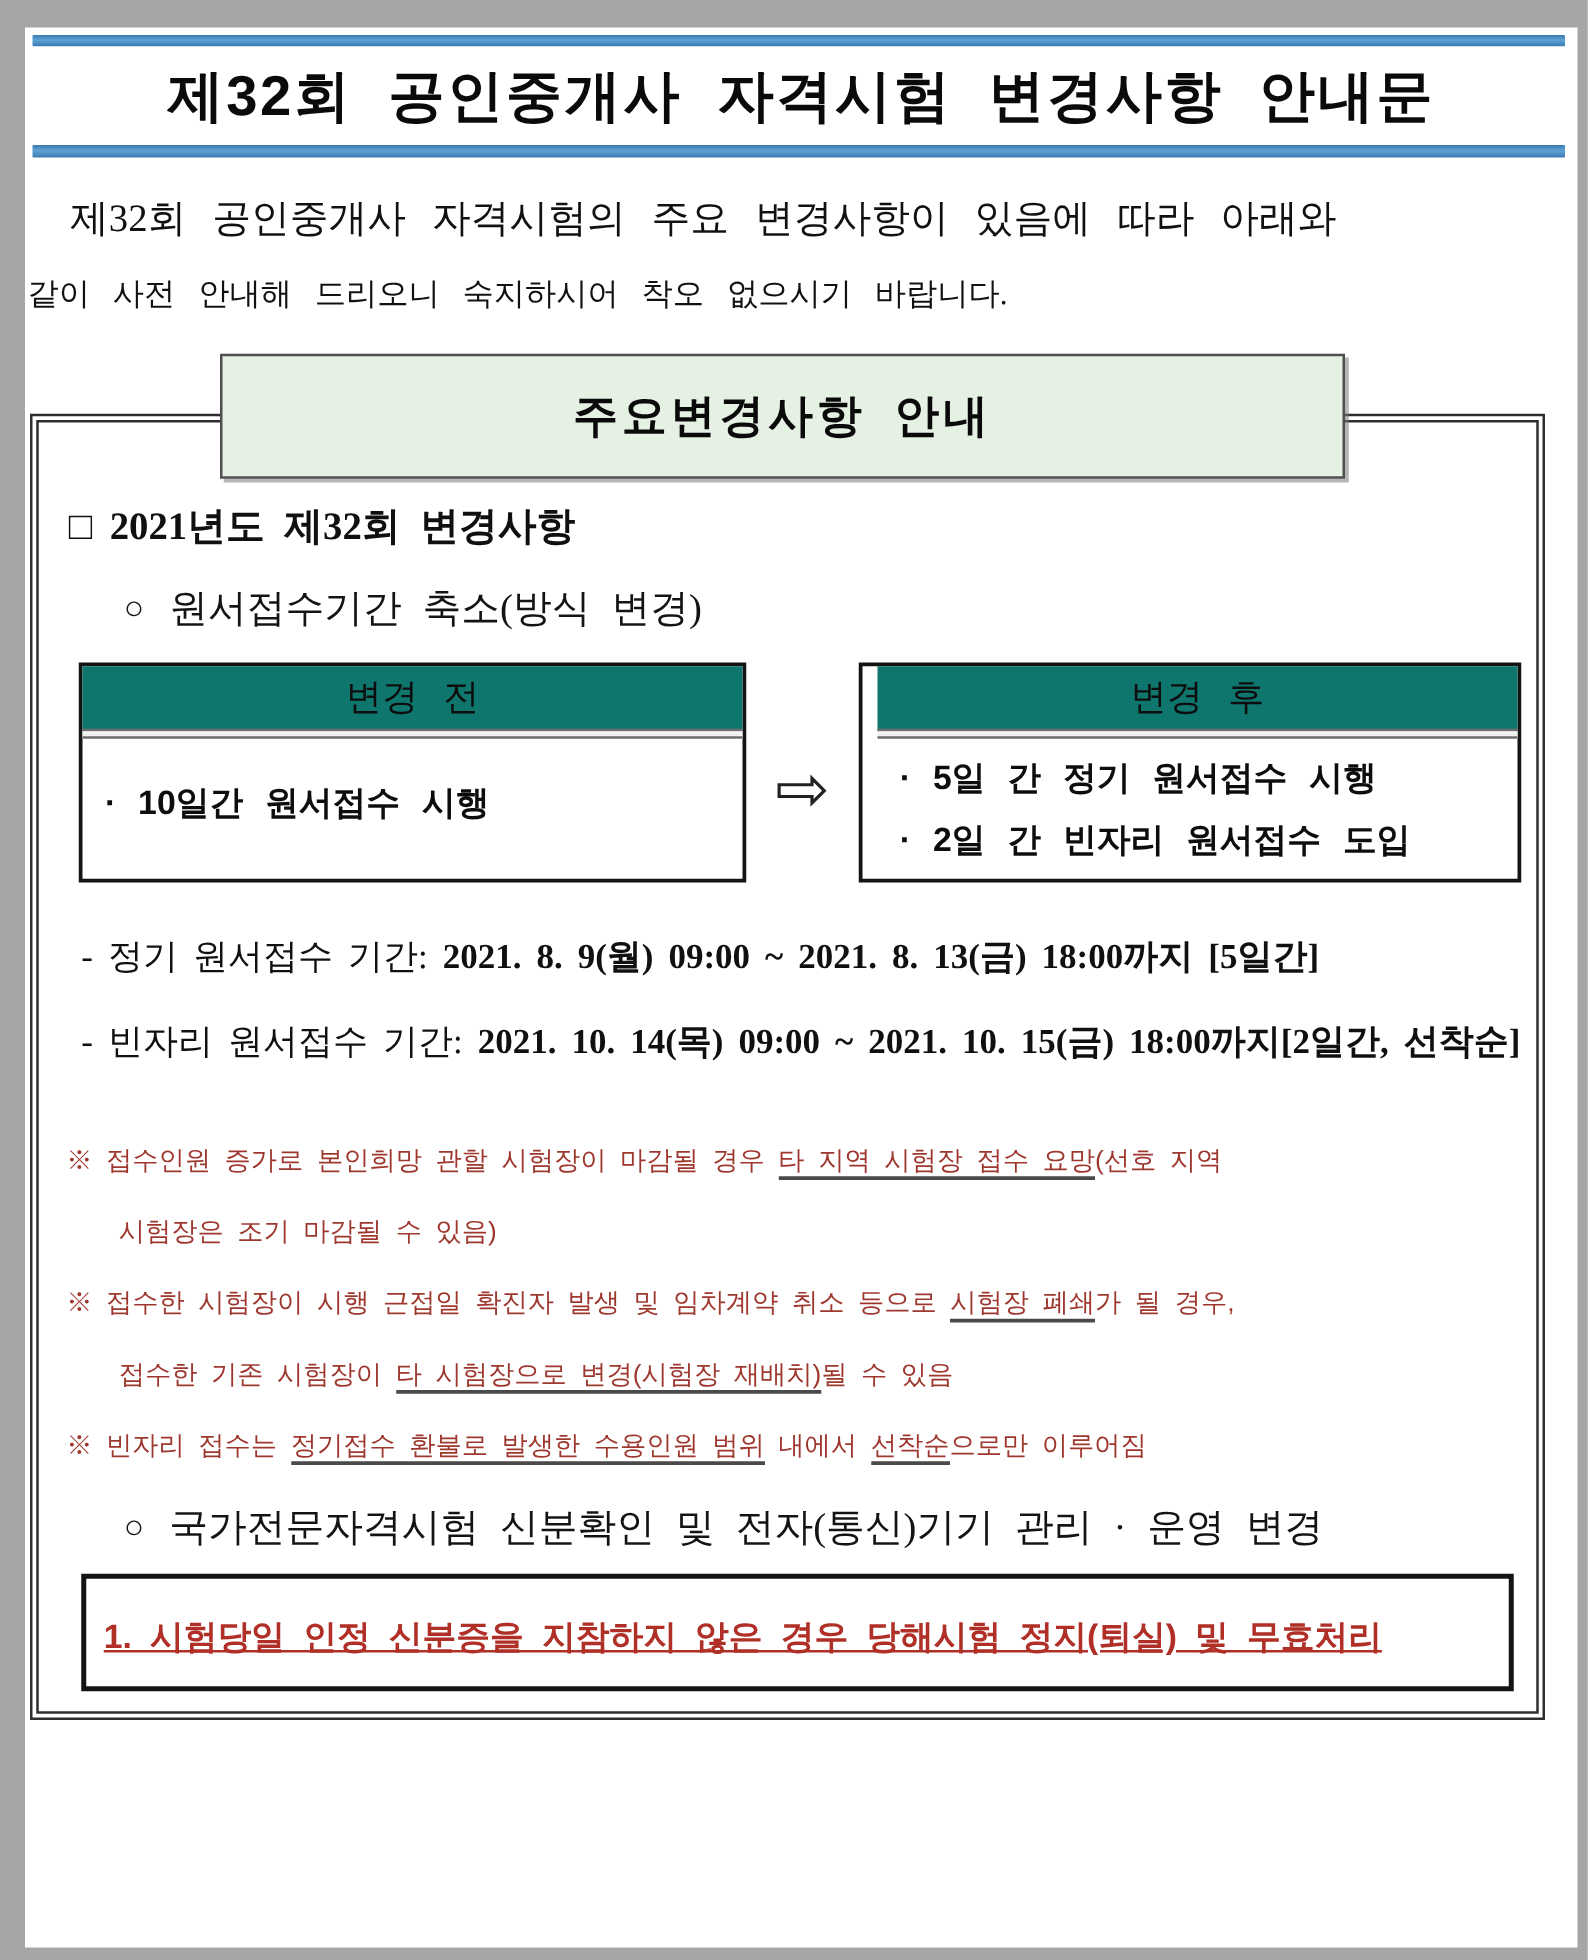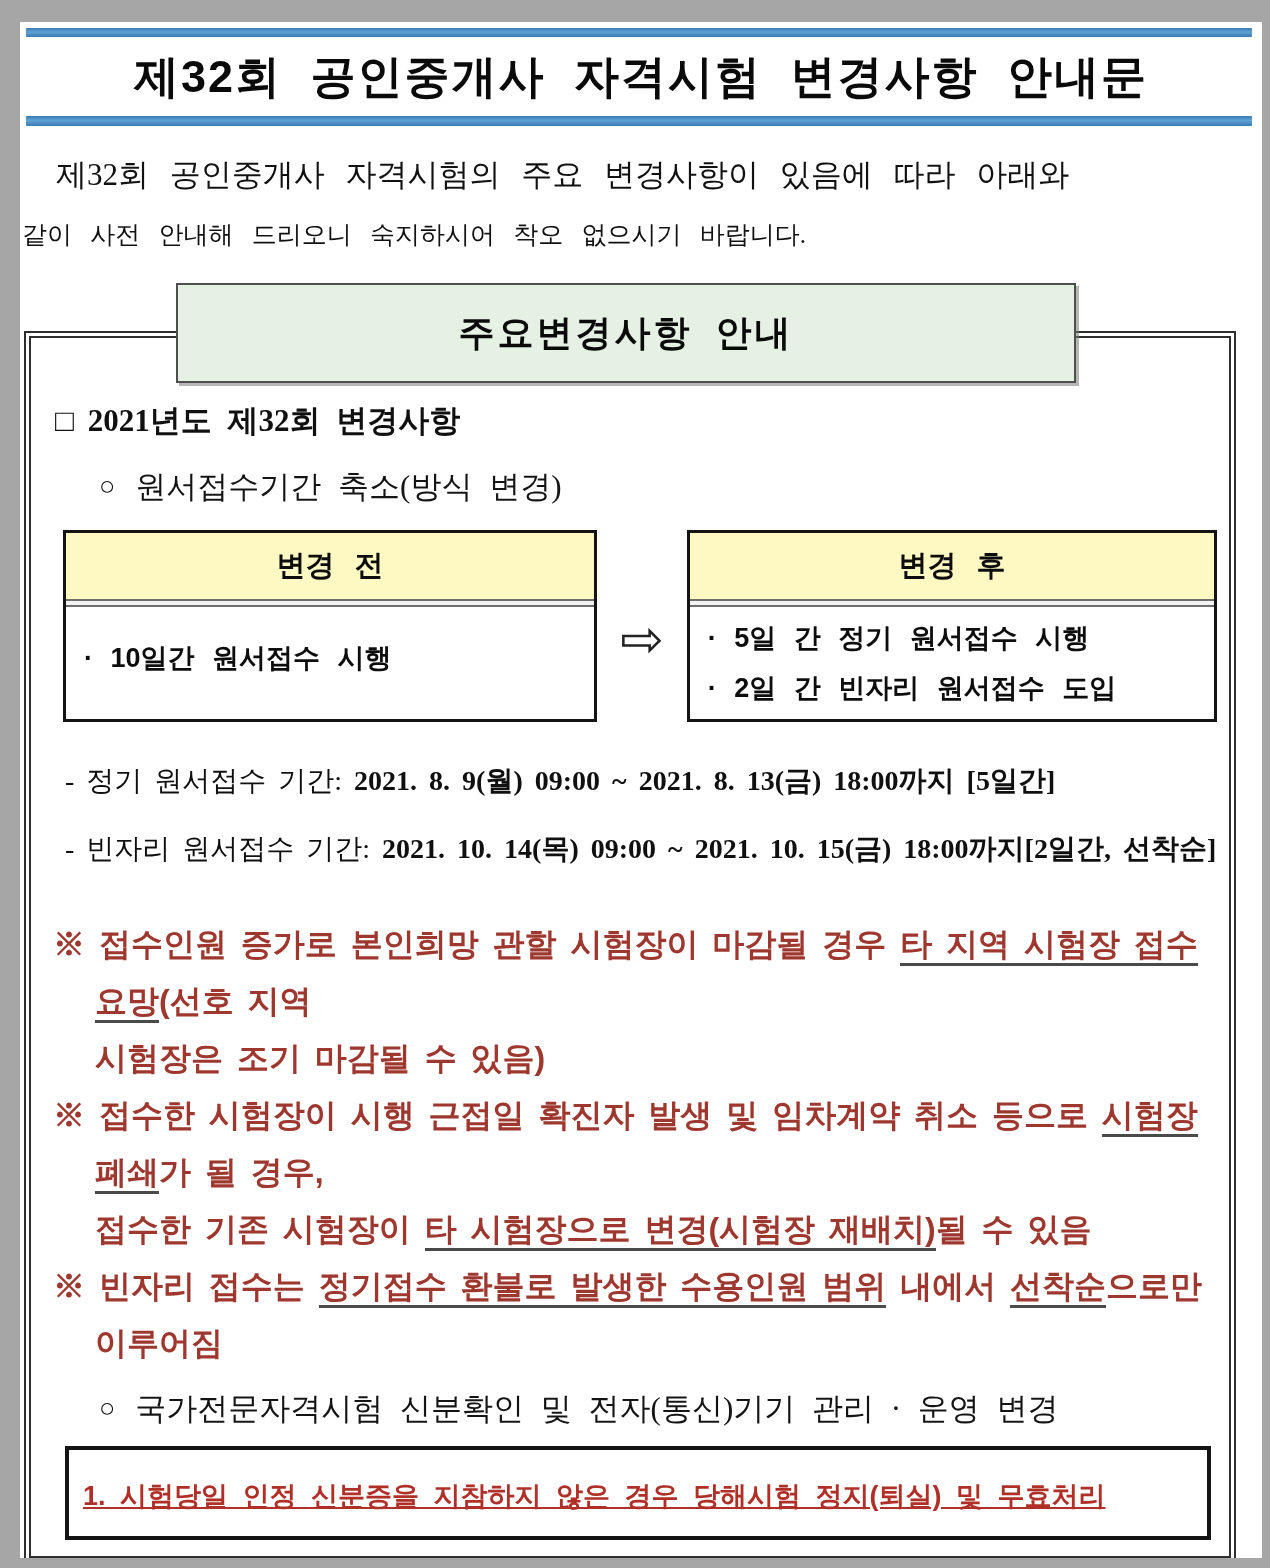--- a/index.html
+++ b/index.html
@@ -64,25 +64,25 @@
   .sub-row {
     font-family:"Liberation Serif", serif;
     font-size:31px; color:#141414;
     margin:24px 0 0 56px; word-spacing:9px;
   }
   .sub-row .marker { font-size:27px; margin-right:20px; position:relative; top:-2px; }
 
   .cmp-row { display:flex; margin:22px 0 0 20px; align-items:stretch; }
   .cmp-table { border:3px solid #141414; background:#fff; }
   .cmp-table.before { width:536px; }
-  .cmp-table.after  { width:532px; }
+  .cmp-table.after  { width:532px;padding-left:12px; }
   .cmp-hd {
-    background:#fef9c3; height:68px;
+    background:#0f766e; height:52px;
     display:flex; align-items:center; justify-content:center;
-    font-size:29px; font-weight:bold; color:#0d0d0d; word-spacing:12px;
+    font-size:29px; font-weight:normal; color:#0d0d0d; word-spacing:12px;
     border-bottom:2px solid #6e6e6e;
   }
   .cmp-sep { height:6px; background:#f2f2f2; border-bottom:2px solid #6e6e6e; }
   .cmp-bd {
     min-height:102px; padding:6px 6px 6px 18px;
     display:flex; flex-direction:column; justify-content:center;
   }
   .cmp-bd .cell {
     font-size:27px; font-weight:bold; color:#0d0d0d;
     line-height:50px; word-spacing:10px;
@@ -94,22 +94,22 @@
 
   .period {
     font-family:"Liberation Serif", serif;
     font-size:28px; color:#101010;
     margin:40px 0 0 22px; word-spacing:5px;
   }
   .period + .period { margin-top:30px; }
 
   .notes { margin-top:48px; }
   .note {
-    color:#9e382f; font-weight:bold;
-    font-size:32px; line-height:57px;
+    color:#9e382f; font-weight:normal;
+    font-size:21px; line-height:57px;
     padding-left:42px; text-indent:-42px;
     margin:0 6px 0 10px; word-spacing:5px;
   }
   .u { border-bottom:3px solid #4a4a4a; padding-bottom:1px; }
   .b { font-weight:bold; }
 
   .sub2-row {
     font-family:"Liberation Serif", serif;
     font-size:31px; color:#141414;
     margin:16px 0 0 56px; word-spacing:9px;

